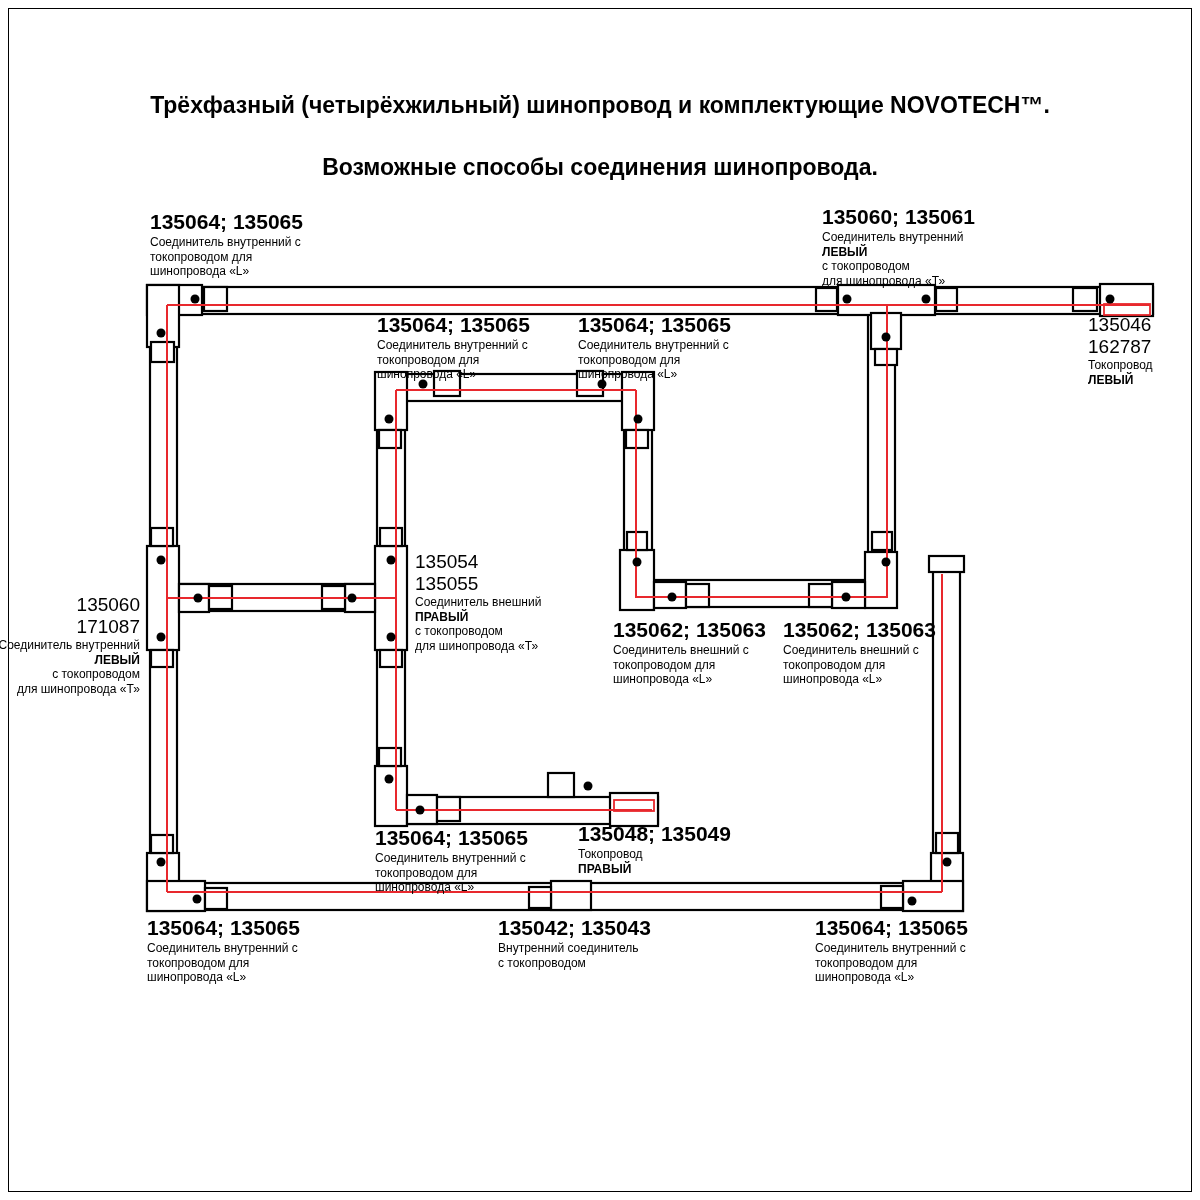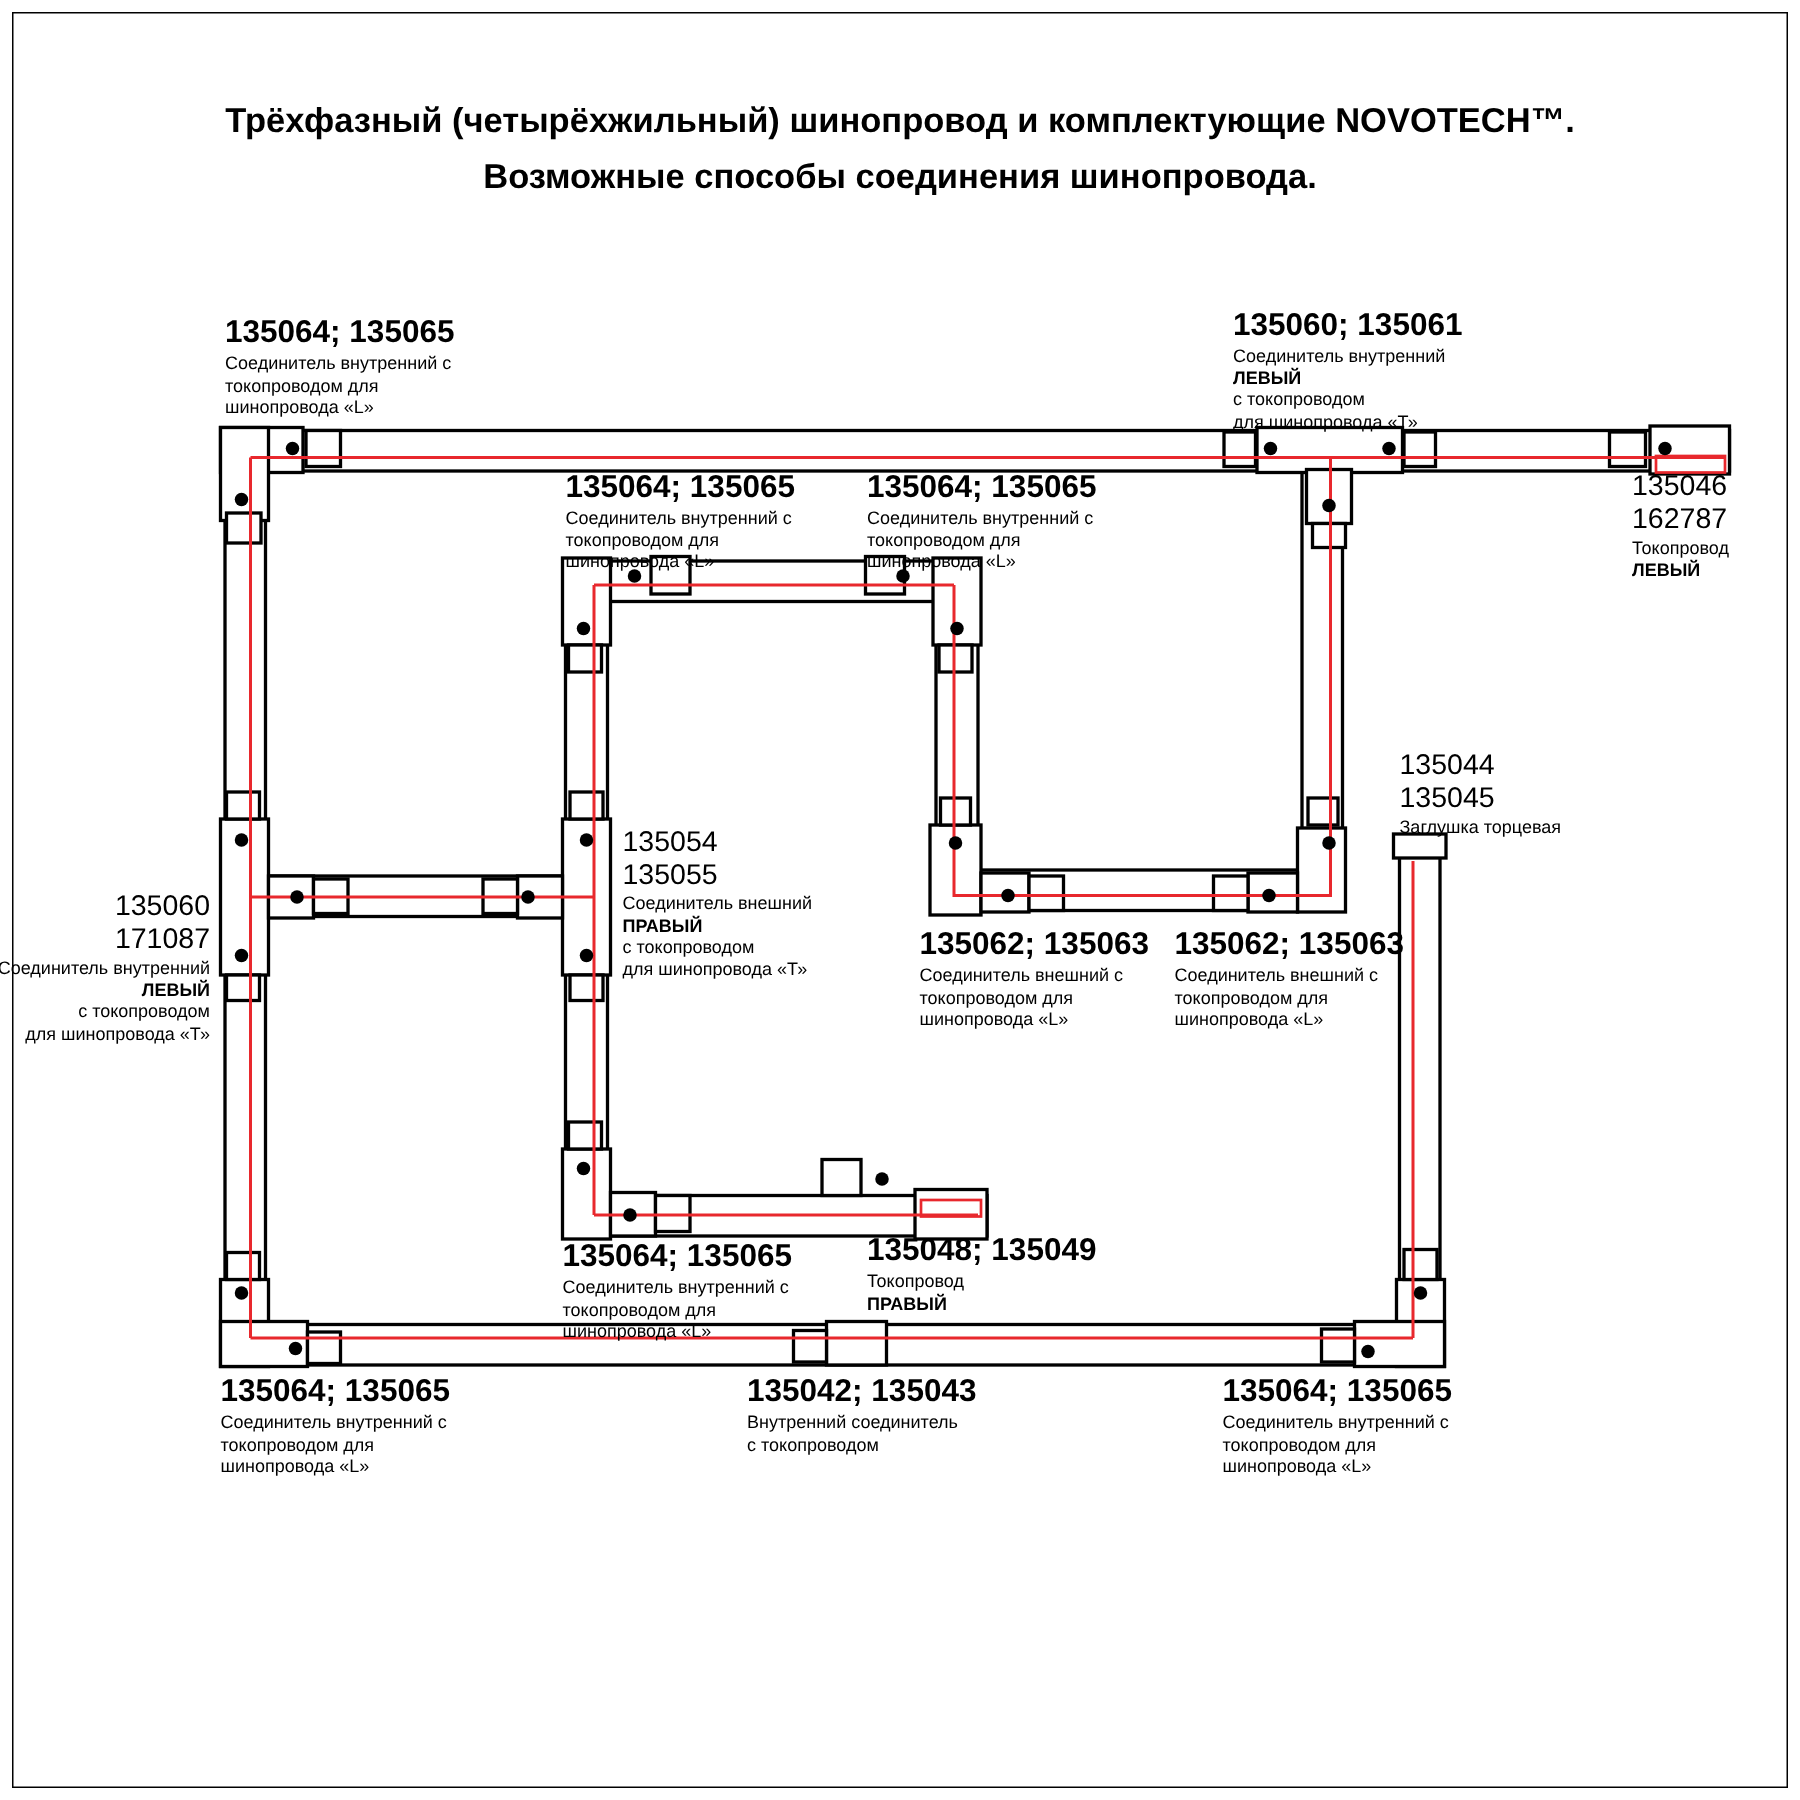--- a/index.html
+++ b/index.html
@@ -1,20 +1,20 @@
 <!DOCTYPE html>
 <html style="--line: #000000; --conductor: #e8282d; --background: #ffffff;"><head>
 <meta charset="utf-8">
 <style>
   html,body{margin:0;padding:0;background:#fff;}
   #page{position:relative;width:1200px;height:1200px;background:var(--background,#fff);
         font-family:"Liberation Sans",sans-serif;color:#000;overflow:hidden;}
   #frame{position:absolute;left:8px;top:8px;width:1182px;height:1182px;border:1.5px solid #000;}
   #titleblock{position:absolute;left:0;top:62px;width:1200px;text-align:center;}
-  #titleblock .t{font-size:23px;font-weight:bold;line-height:37px;}
+  #titleblock .t{font-size:23px;font-weight:bold;line-height:37px;margin-top:25px;}
   svg{position:absolute;left:0;top:0;}
   .trk{fill:#fff;stroke:var(--line,#000);stroke-width:2.2;}
   .con{fill:#fff;stroke:var(--line,#000);stroke-width:2.2;}
   .red{fill:none;stroke:var(--conductor,#e8282d);stroke-width:2;}
   .redbox{fill:none;stroke:var(--conductor,#e8282d);stroke-width:1.8;}
   .dot{fill:var(--line,#000);}
   .lbl{position:absolute;white-space:nowrap;}
   .lbl .code{font-size:21px;font-weight:bold;line-height:21px;margin-bottom:3px;}
   .lbl .code2{font-size:19px;font-weight:normal;line-height:22px;}
   .lbl .cap{font-size:12px;line-height:14.5px;}
@@ -241,25 +241,20 @@
     <div class="cap">шинопровода «L»</div>
   </div>
 
   <div class="lbl" style="left:783px;top:619px">
     <div class="code">135062; 135063</div>
     <div class="cap">Соединитель внешний с</div>
     <div class="cap">токопроводом для</div>
     <div class="cap">шинопровода «L»</div>
   </div>
 
-  <div class="lbl" style="left:933px;top:500px">
-    <div class="code2">135044</div>
-    <div class="code2">135045</div>
-    <div class="cap">Заглушка торцевая</div>
-  </div>
 
   <div class="lbl" style="left:375px;top:827px">
     <div class="code">135064; 135065</div>
     <div class="cap">Соединитель внутренний с</div>
     <div class="cap">токопроводом для</div>
     <div class="cap">шинопровода «L»</div>
   </div>
 
   <div class="lbl" style="left:578px;top:823px">
     <div class="code">135048; 135049</div>

